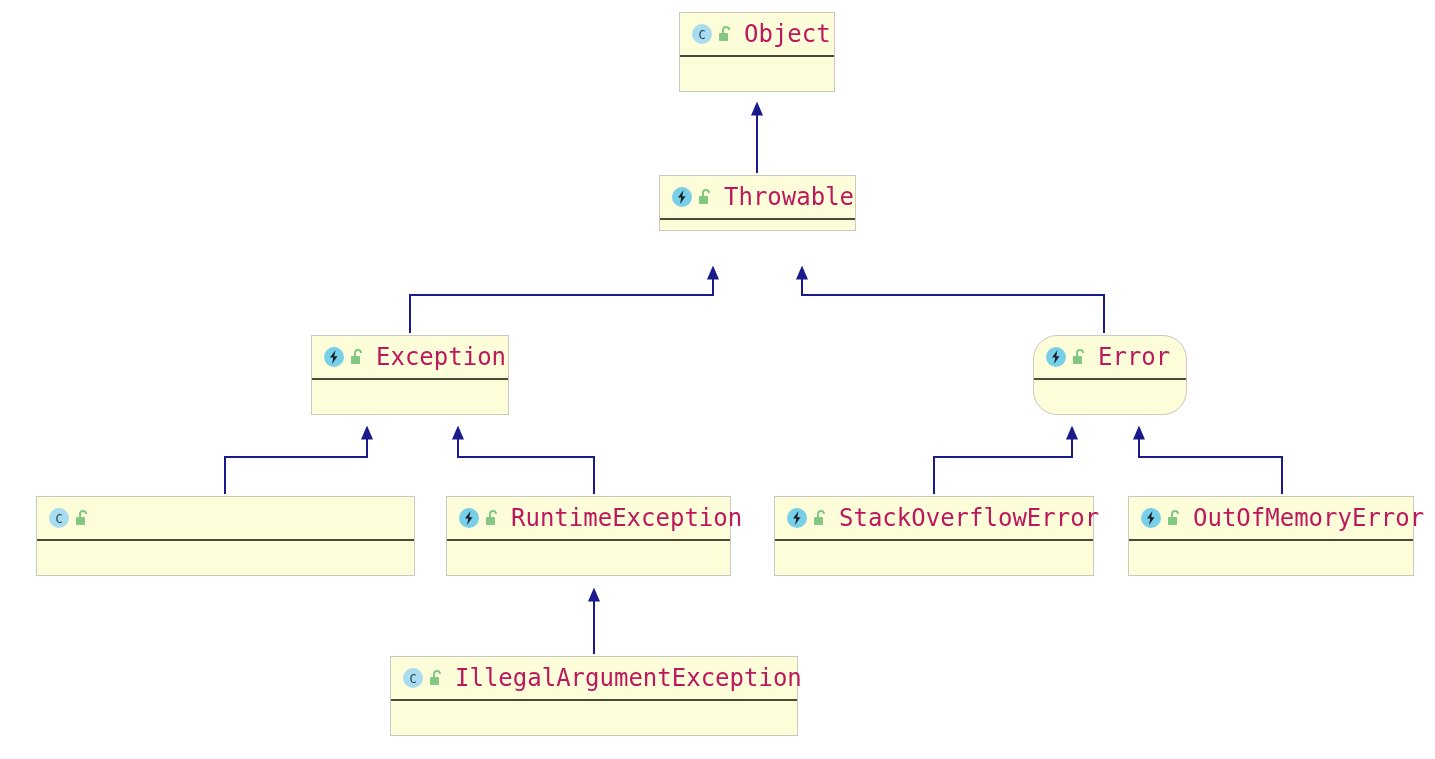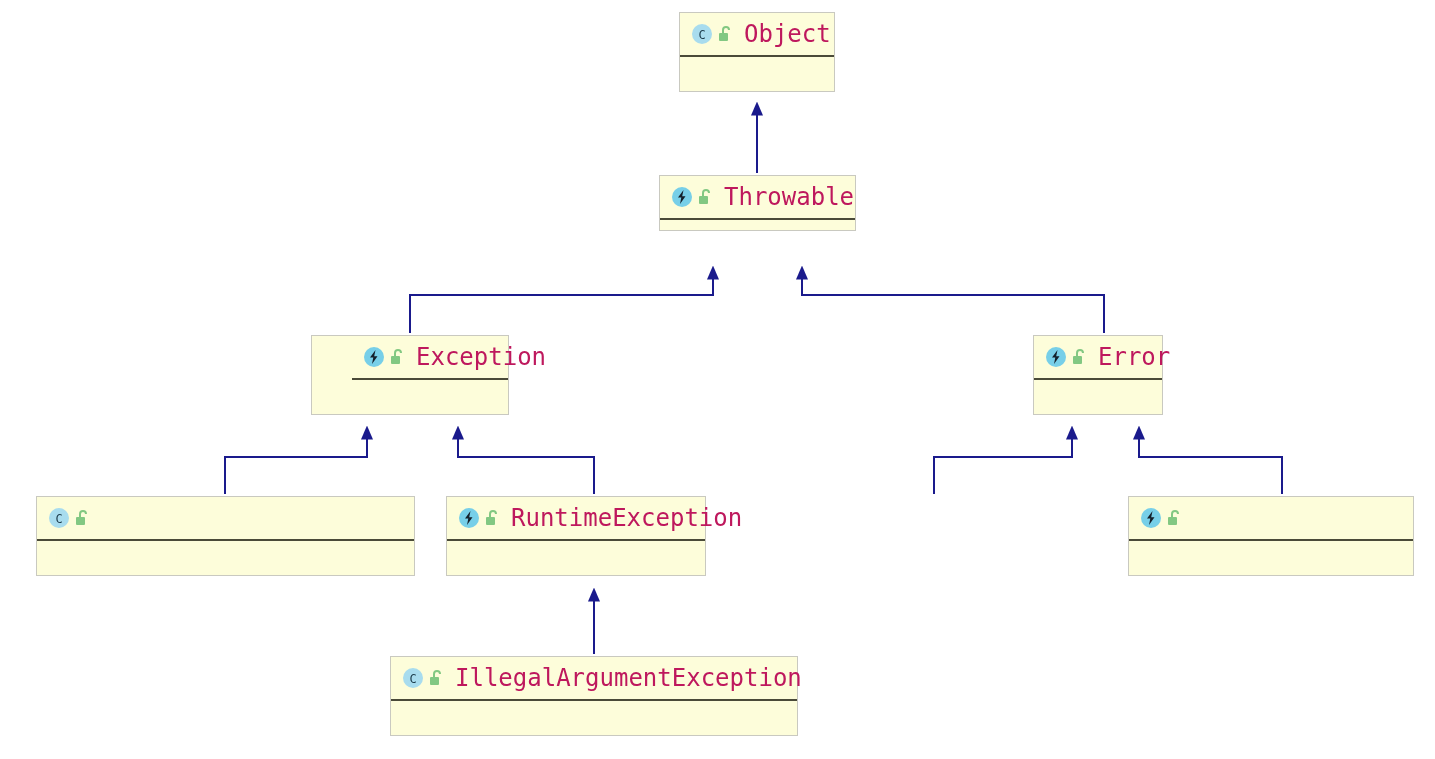--- a/index.html
+++ b/index.html
@@ -148,40 +148,40 @@
         <svg width="16" height="18" viewBox="0 0 16 18" xmlns="http://www.w3.org/2000/svg">
           <path d="M 6 8 L 6 5 A 3 3 0 0 1 12 5" stroke="#82c882" stroke-width="2" fill="none"></path>
           <rect x="2" y="8" width="9" height="8" rx="1" fill="#82c882"></rect>
         </svg>
       </span>
       <span class="uml-name">Throwable</span>
     </div>
     <div class="uml-body"></div>
   </div>
 
-  <div class="uml-class" style="left:311px; top:335px; width:198px; height:80px;padding-left:40px;">
+  <div class="uml-class" style="left:311px; top:335px; width:198px; height:80px;">
     <div class="uml-header">
       <span class="icon-stereotype">
         <svg width="22" height="22" viewBox="0 0 22 22" xmlns="http://www.w3.org/2000/svg">
           <circle cx="11" cy="11" r="10" fill="#77cfe8"></circle>
           <path d="M 12.5 4 L 7 11.5 L 10.3 11.5 L 9 18 L 14.5 10.2 L 11.2 10.2 Z" fill="#14202b"></path>
         </svg>
       </span>
       <span class="icon-lock">
         <svg width="16" height="18" viewBox="0 0 16 18" xmlns="http://www.w3.org/2000/svg">
           <path d="M 6 8 L 6 5 A 3 3 0 0 1 12 5" stroke="#82c882" stroke-width="2" fill="none"></path>
           <rect x="2" y="8" width="9" height="8" rx="1" fill="#82c882"></rect>
         </svg>
       </span>
       <span class="uml-name">Exception</span>
     </div>
     <div class="uml-body"></div>
   </div>
 
-  <div class="uml-class" style="left:1033px; top:335px; width:130px; height:80px;">
+  <div class="uml-class" style="left:1033px; top:335px; width:154px; height:80px;border-radius:24px;">
     <div class="uml-header">
       <span class="icon-stereotype">
         <svg width="22" height="22" viewBox="0 0 22 22" xmlns="http://www.w3.org/2000/svg">
           <circle cx="11" cy="11" r="10" fill="#77cfe8"></circle>
           <path d="M 12.5 4 L 7 11.5 L 10.3 11.5 L 9 18 L 14.5 10.2 L 11.2 10.2 Z" fill="#14202b"></path>
         </svg>
       </span>
       <span class="icon-lock">
         <svg width="16" height="18" viewBox="0 0 16 18" xmlns="http://www.w3.org/2000/svg">
           <path d="M 6 8 L 6 5 A 3 3 0 0 1 12 5" stroke="#82c882" stroke-width="2" fill="none"></path>
@@ -204,54 +204,73 @@
       <span class="icon-lock">
         <svg width="16" height="18" viewBox="0 0 16 18" xmlns="http://www.w3.org/2000/svg">
           <path d="M 6 8 L 6 5 A 3 3 0 0 1 12 5" stroke="#82c882" stroke-width="2" fill="none"></path>
           <rect x="2" y="8" width="9" height="8" rx="1" fill="#82c882"></rect>
         </svg>
       </span>
     </div>
     <div class="uml-body"></div>
   </div>
 
-  <div class="uml-class" style="left:446px; top:496px; width:260px; height:80px;">
+  <div class="uml-class" style="left:446px; top:496px; width:285px; height:80px;">
     <div class="uml-header">
       <span class="icon-stereotype">
         <svg width="22" height="22" viewBox="0 0 22 22" xmlns="http://www.w3.org/2000/svg">
           <circle cx="11" cy="11" r="10" fill="#77cfe8"></circle>
           <path d="M 12.5 4 L 7 11.5 L 10.3 11.5 L 9 18 L 14.5 10.2 L 11.2 10.2 Z" fill="#14202b"></path>
         </svg>
       </span>
       <span class="icon-lock">
         <svg width="16" height="18" viewBox="0 0 16 18" xmlns="http://www.w3.org/2000/svg">
           <path d="M 6 8 L 6 5 A 3 3 0 0 1 12 5" stroke="#82c882" stroke-width="2" fill="none"></path>
           <rect x="2" y="8" width="9" height="8" rx="1" fill="#82c882"></rect>
         </svg>
       </span>
       <span class="uml-name">RuntimeException</span>
     </div>
     <div class="uml-body"></div>
   </div>
 
+  <div class="uml-class" style="left:774px; top:496px; width:320px; height:80px;">
+    <div class="uml-header">
+      <span class="icon-stereotype">
+        <svg width="22" height="22" viewBox="0 0 22 22" xmlns="http://www.w3.org/2000/svg">
+          <circle cx="11" cy="11" r="10" fill="#77cfe8"></circle>
+          <path d="M 12.5 4 L 7 11.5 L 10.3 11.5 L 9 18 L 14.5 10.2 L 11.2 10.2 Z" fill="#14202b"></path>
+        </svg>
+      </span>
+      <span class="icon-lock">
+        <svg width="16" height="18" viewBox="0 0 16 18" xmlns="http://www.w3.org/2000/svg">
+          <path d="M 6 8 L 6 5 A 3 3 0 0 1 12 5" stroke="#82c882" stroke-width="2" fill="none"></path>
+          <rect x="2" y="8" width="9" height="8" rx="1" fill="#82c882"></rect>
+        </svg>
+      </span>
+      <span class="uml-name">StackOverflowError</span>
+    </div>
+    <div class="uml-body"></div>
+  </div>
 
   <div class="uml-class" style="left:1128px; top:496px; width:286px; height:80px;">
     <div class="uml-header">
       <span class="icon-stereotype">
         <svg width="22" height="22" viewBox="0 0 22 22" xmlns="http://www.w3.org/2000/svg">
           <circle cx="11" cy="11" r="10" fill="#77cfe8"></circle>
           <path d="M 12.5 4 L 7 11.5 L 10.3 11.5 L 9 18 L 14.5 10.2 L 11.2 10.2 Z" fill="#14202b"></path>
         </svg>
       </span>
       <span class="icon-lock">
         <svg width="16" height="18" viewBox="0 0 16 18" xmlns="http://www.w3.org/2000/svg">
           <path d="M 6 8 L 6 5 A 3 3 0 0 1 12 5" stroke="#82c882" stroke-width="2" fill="none"></path>
           <rect x="2" y="8" width="9" height="8" rx="1" fill="#82c882"></rect>
         </svg>
       </span>
+      <span class="uml-name">OutOfMemoryError</span>
     </div>
     <div class="uml-body"></div>
   </div>
 
   <div class="uml-class" style="left:390px; top:656px; width:408px; height:80px;">
     <div class="uml-header">
       <span class="icon-stereotype">
         <svg width="22" height="22" viewBox="0 0 22 22" xmlns="http://www.w3.org/2000/svg">
           <circle cx="11" cy="11" r="10" fill="#a8dcee"></circle>
           <text x="11" y="15.5" text-anchor="middle" font-family="DejaVu Sans Mono, monospace" font-size="12" fill="#1b3a4a">C</text>

